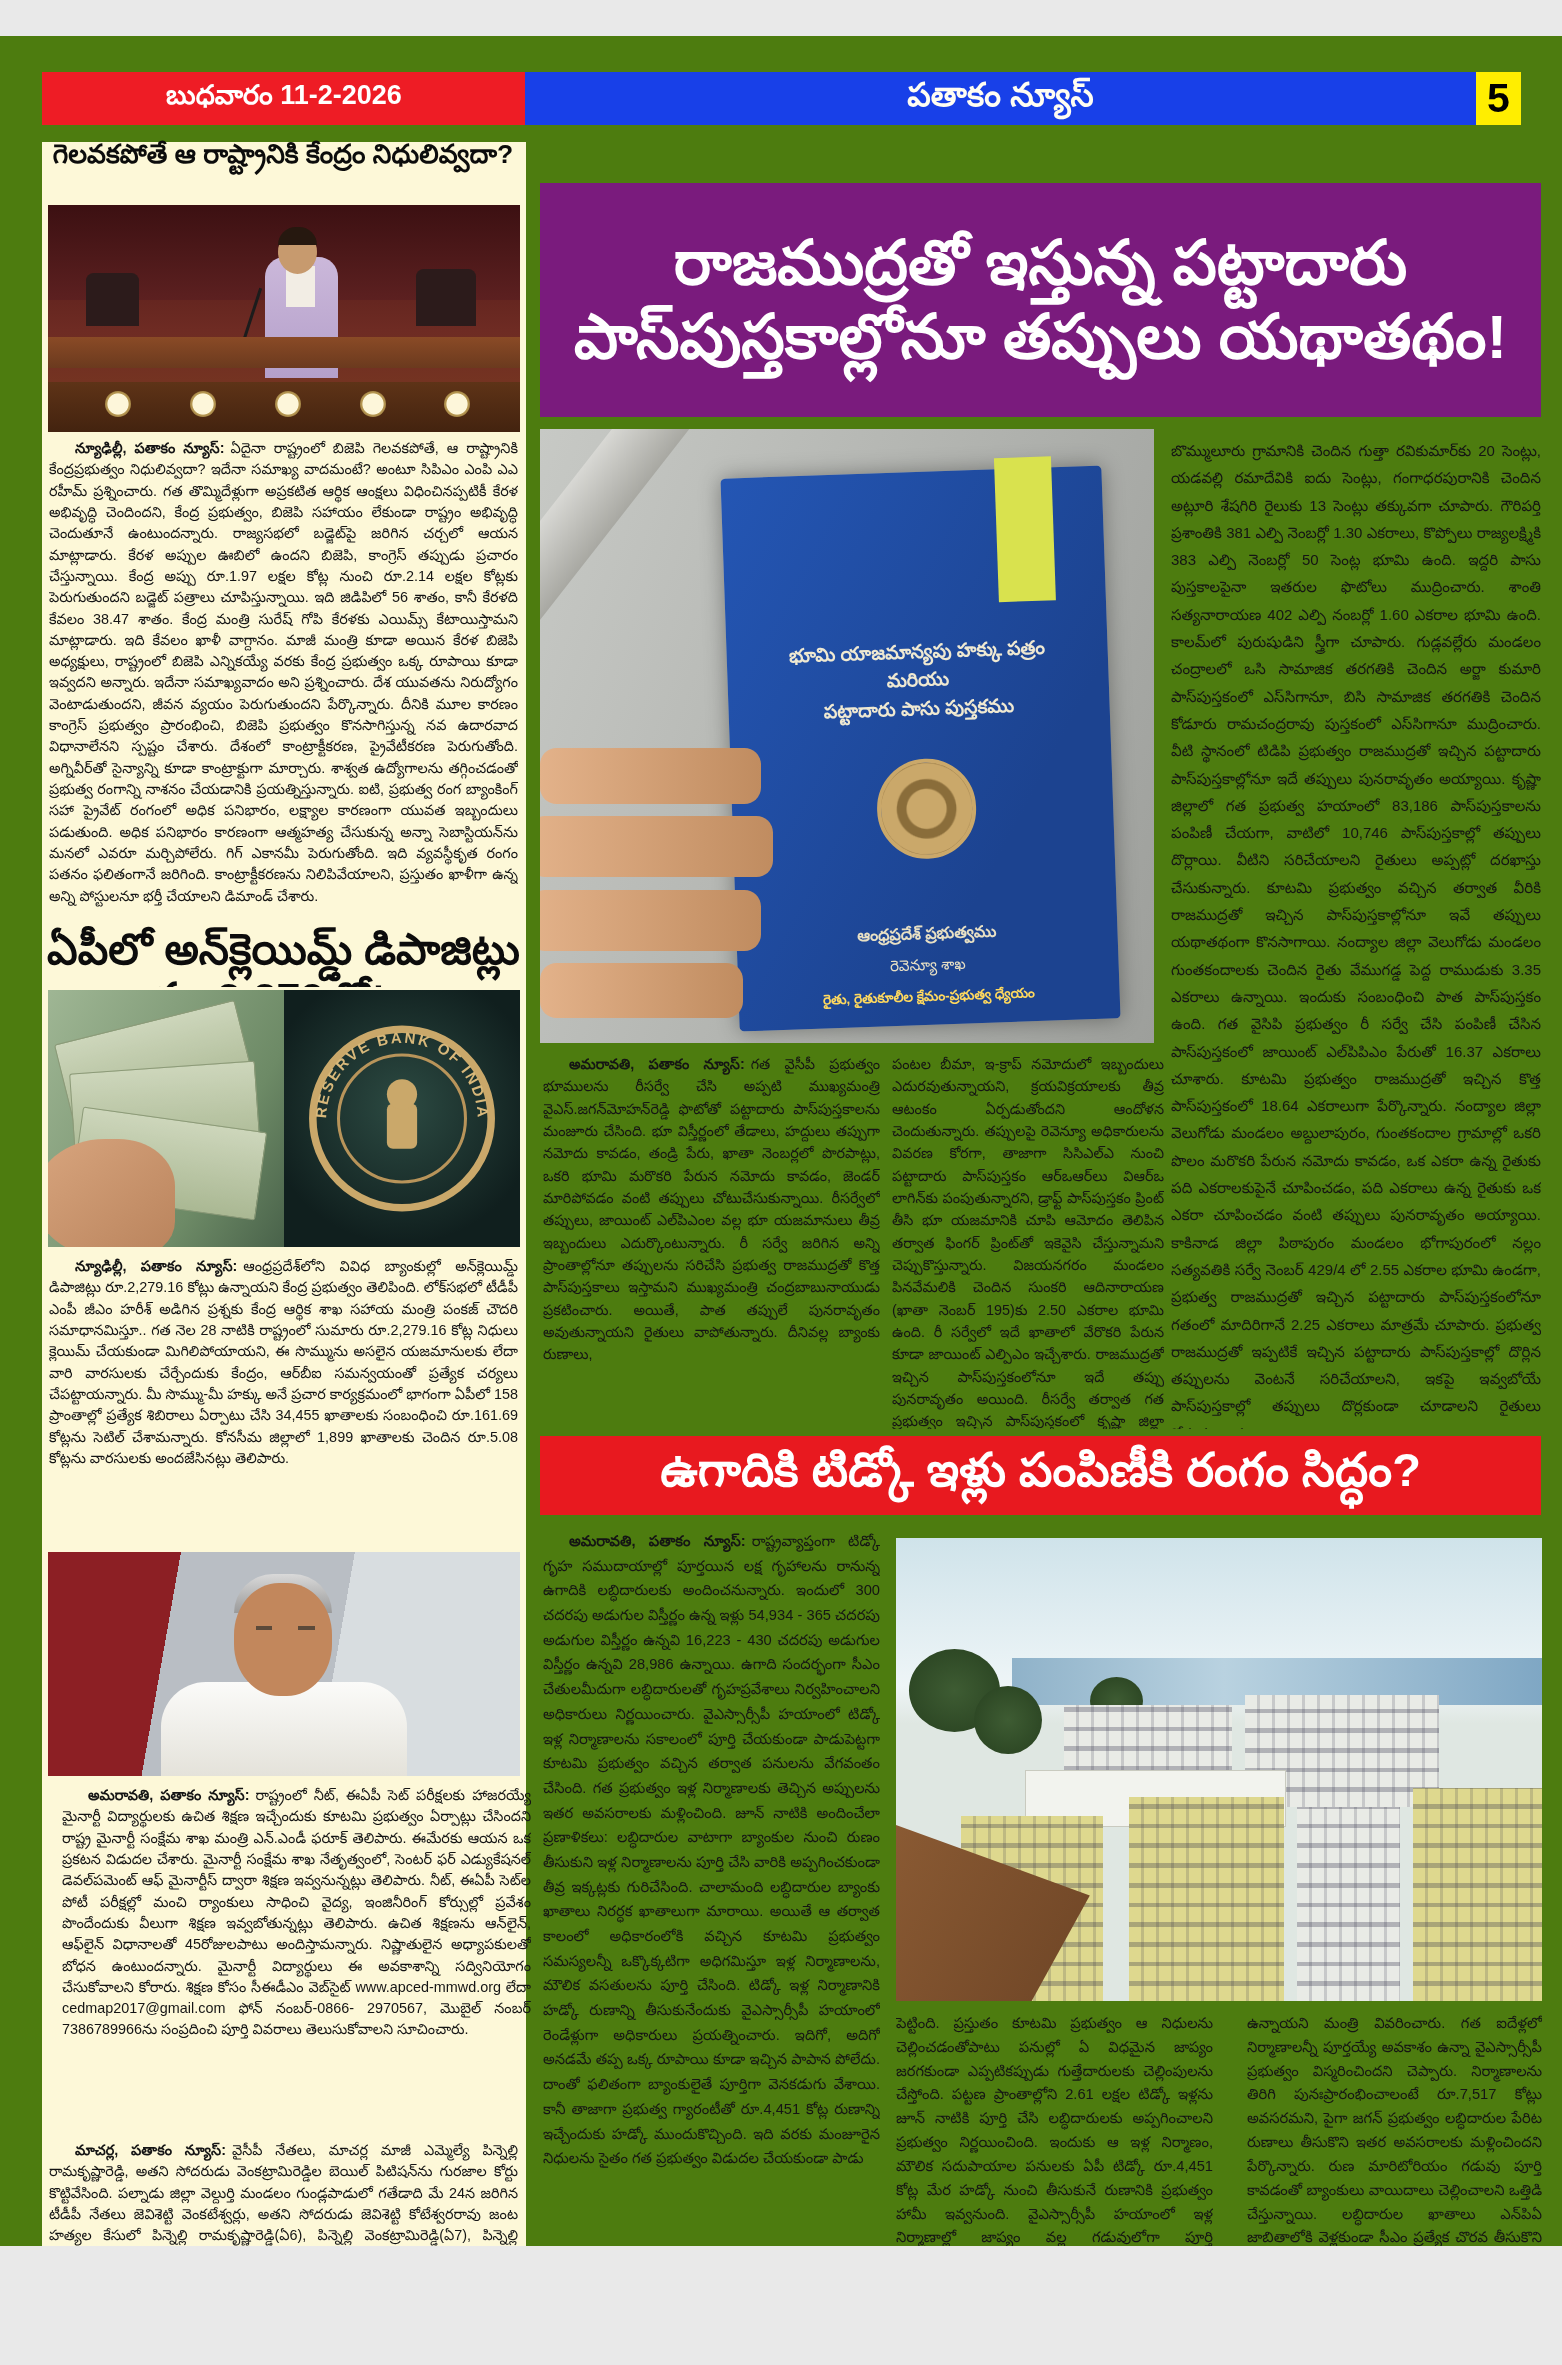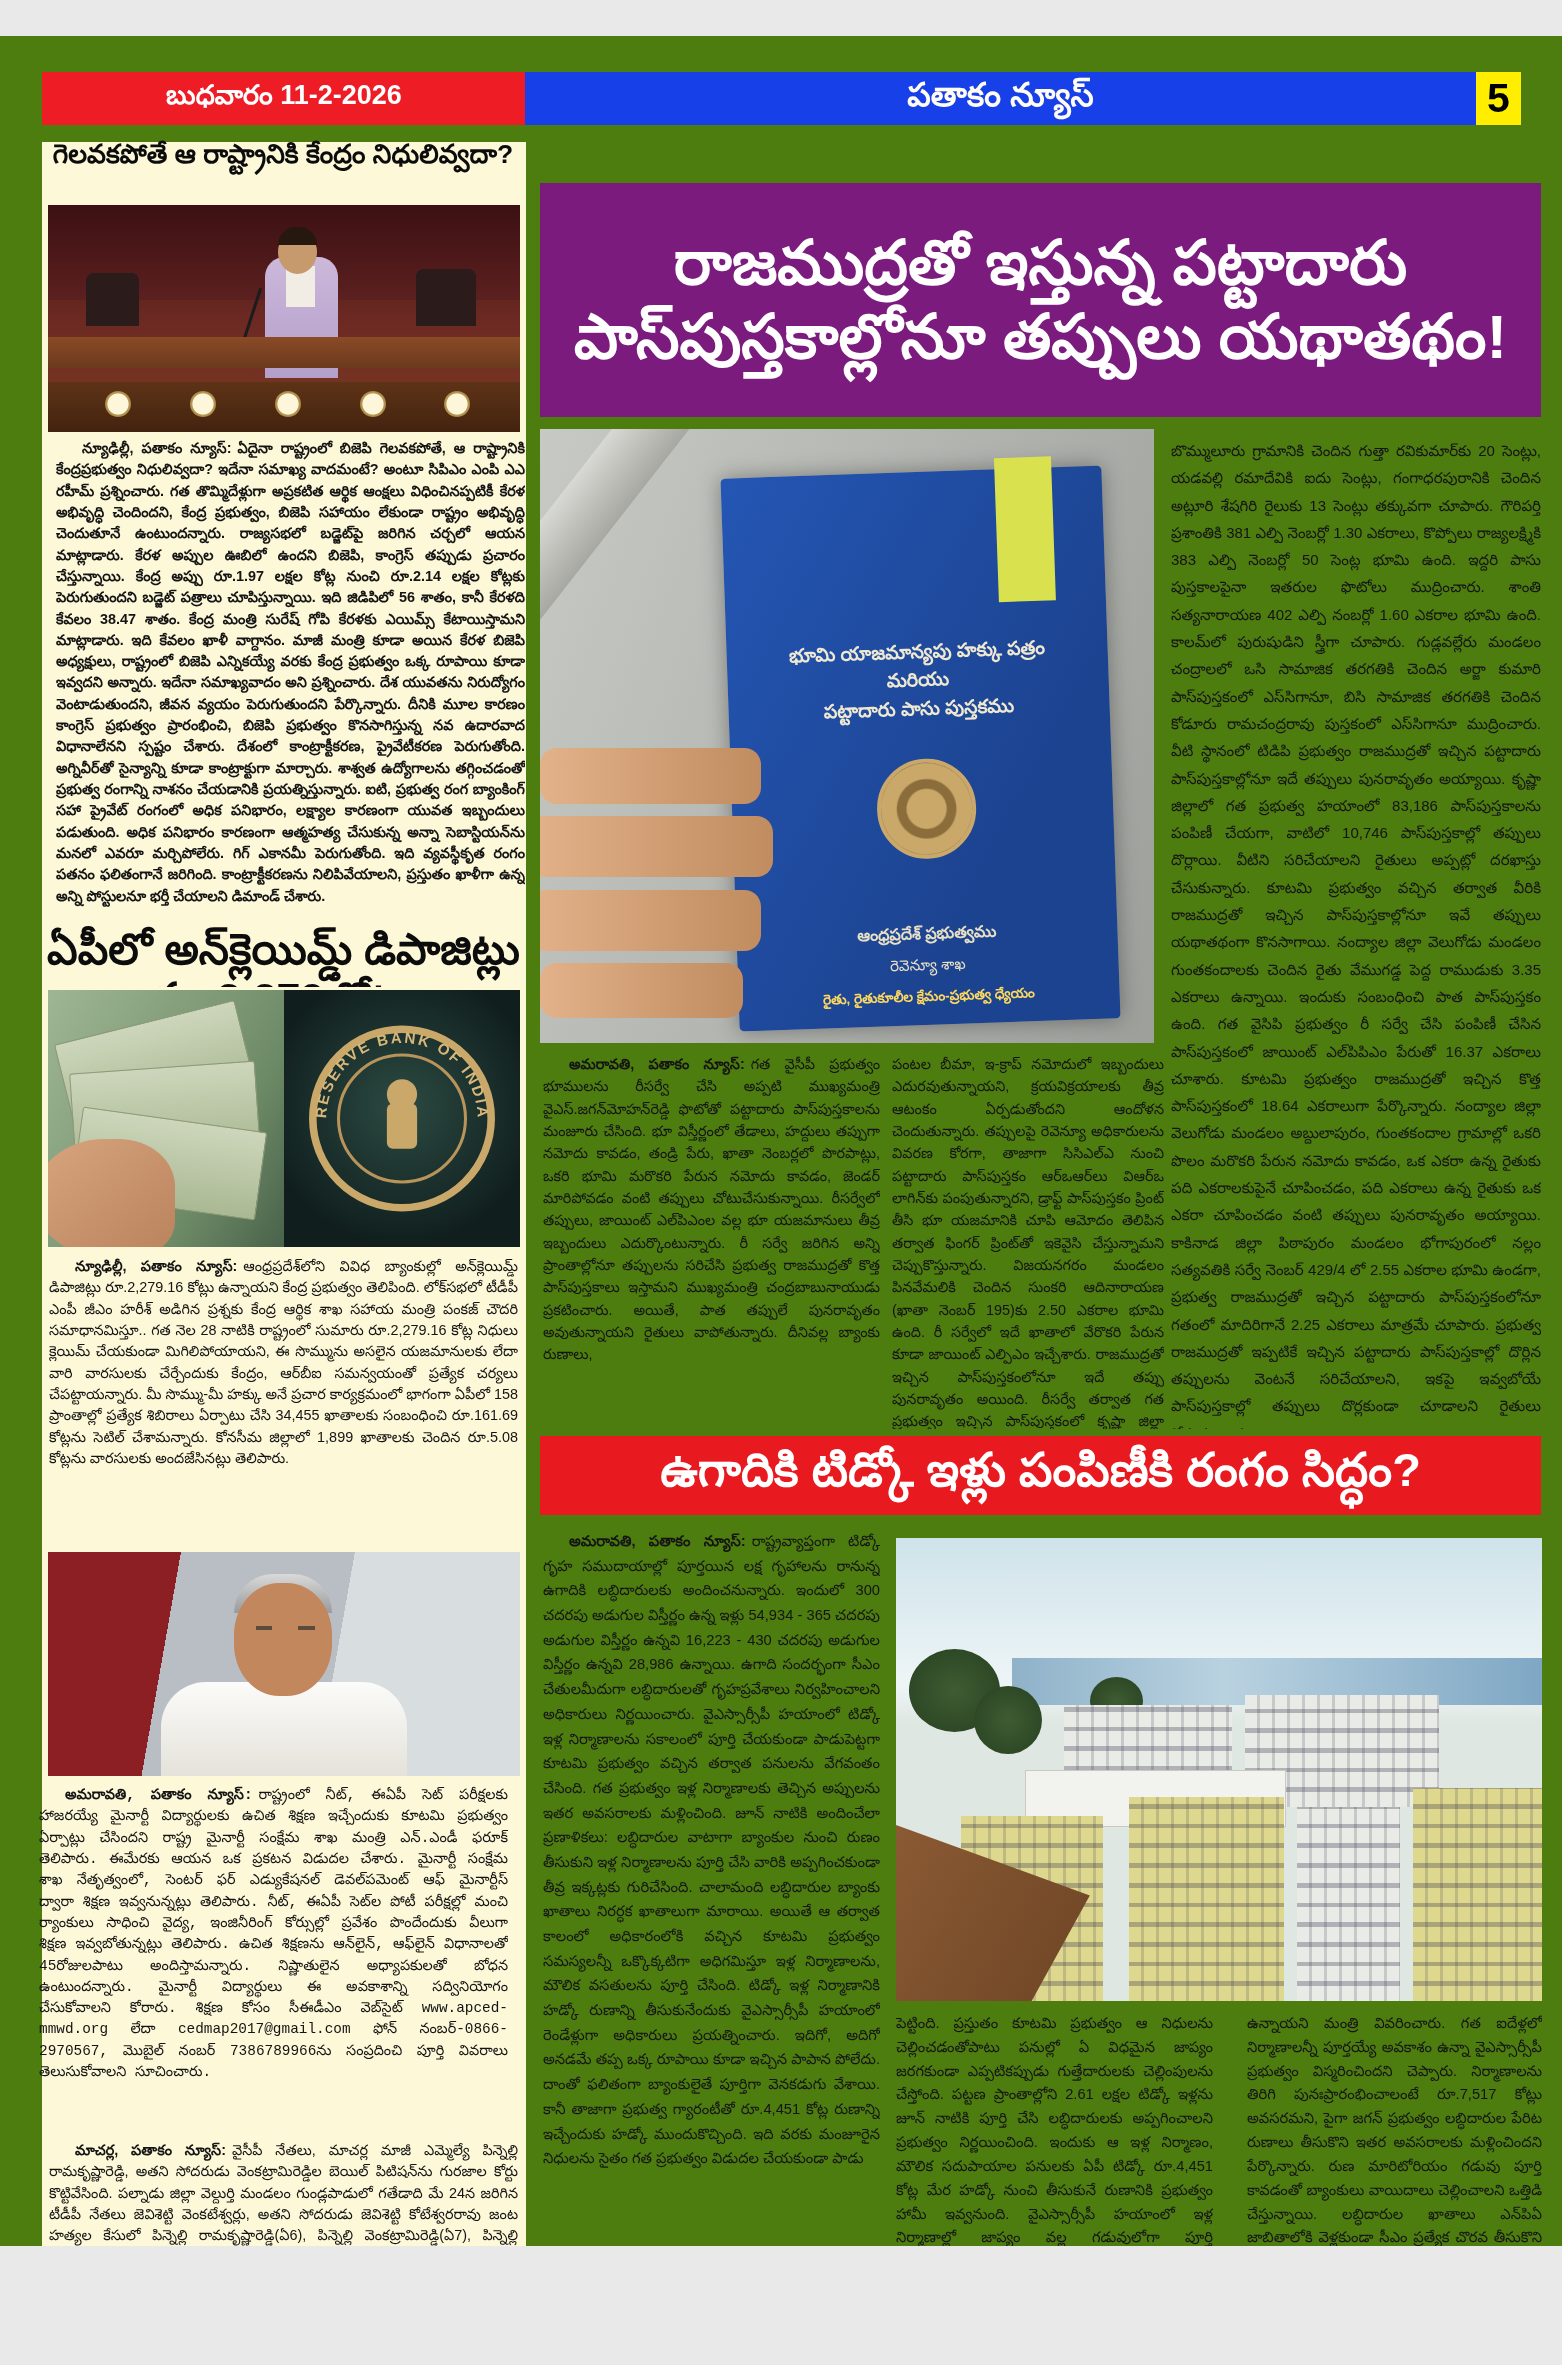--- a/index.html
+++ b/index.html
@@ -16,23 +16,23 @@
   
   .cream{left:42px;top:106px;width:484px;height:2230px;background:#fdf8d8;}
   .lh{font-weight:bold;color:#0c0c0c;text-align:center;line-height:1.15;overflow:hidden;}
   .lh1{left:45px;top:103px;width:476px;height:51px;font-size:26.5px;}
   .lh2{left:44px;top:889px;width:479px;height:62px;font-size:43px;}
   .lh3{left:44px;top:1463px;width:479px;height:47px;font-size:31px;}
   .lh4{left:44px;top:2048px;width:479px;height:48px;font-size:31px;}
   .body{color:#141414;font-size:14.4px;line-height:1.48;text-align:justify;overflow:hidden;}
   .body p{margin:0;text-indent:26px;}
   .dl{margin-right:6px;}
-  .b1{left:56px;top:402px;width:469px;height:478px;font-weight:bold;}
+  .b1{left:49px;top:402px;width:469px;height:478px;}
   .b2{left:49px;top:1220px;width:469px;height:236px;}
-  .b3{left:39px;top:1749px;width:469px;height:292px;font-family:Liberation Mono, monospace;}
+  .b3{left:62px;top:1749px;width:469px;height:292px;}
   .b4{left:49px;top:2104px;width:469px;height:227px;}
   
   .purple{left:540px;top:147px;width:1001px;height:234px;background:#7a1b7d;color:#fff;
           display:flex;flex-direction:column;align-items:center;justify-content:center;gap:12px;
           font-weight:bold;text-align:center;}
   .purple .l1{font-size:62px;line-height:1;}
   .purple .l2{font-size:62px;line-height:1;}
   .leadcol{color:#141414;text-align:justify;overflow:hidden;}
   .lc1{left:543px;top:1017px;width:337px;height:376px;font-size:14.4px;line-height:1.55;}
   .lc2{left:892px;top:1017px;width:272px;height:376px;font-size:14.4px;line-height:1.55;}

